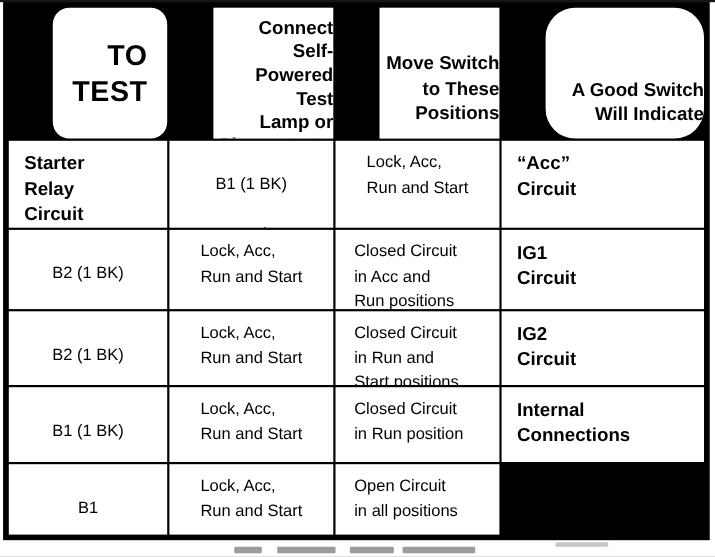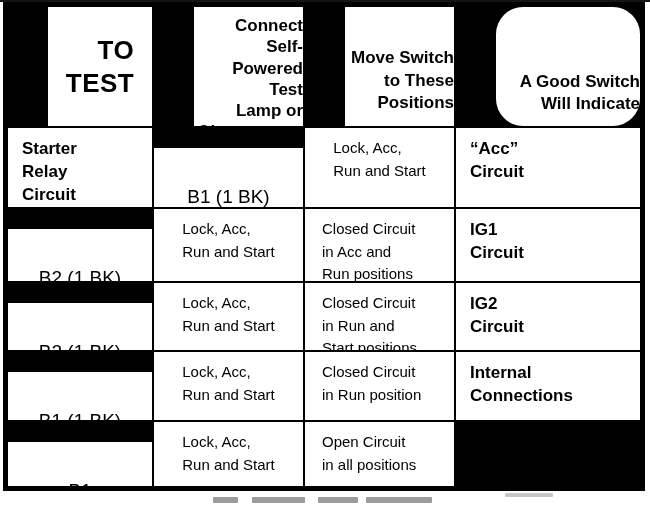--- a/index.html
+++ b/index.html
@@ -31,41 +31,40 @@
     background:#fff;
     box-sizing:border-box;
     white-space:pre-line;
     overflow:hidden;
   }
 
   
   .h{ font-weight:bold; text-align:right;margin-left:40px; }
   .h1{
     display:flex; align-items:center; justify-content:center;
-    font-size:26px; line-height:1.25; letter-spacing:0.5px;
+    font-size:26px; line-height:1.25; letter-spacing:0.5px;border-radius:15px;
   }
   .h2{ font-size:17px; line-height:1.25; padding-top:8px; }
   .h3{
     display:flex; flex-direction:column; justify-content:flex-end;
     font-size:17px; line-height:1.33; padding-bottom:11px;
   }
   .h4{
     display:flex; flex-direction:column; justify-content:flex-end;
     font-size:17px; line-height:1.33; padding-bottom:10px;border-radius:27px;
   }
 
   
   .c1{
     font-weight:bold; font-size:17px; line-height:1.35;
     padding:10px 4px 2px 14px;
   }
   .c2{
-    text-align:center; font-size:19px; line-height:1.5;
+    text-align:center; font-size:15px; line-height:1.5;
     padding-top:6px;
-    margin-top:20px;
   }
   .c2 span{ display:block; }
   .c2 .and{ font-style:italic; }
   .c3{
     display:flex; justify-content:center;
     font-size:15px; line-height:1.5; padding-top:9px;
   }
   .c3 .pos{ text-align:left; white-space:pre-line; }
   .c4{
     font-size:15px; line-height:1.5;

